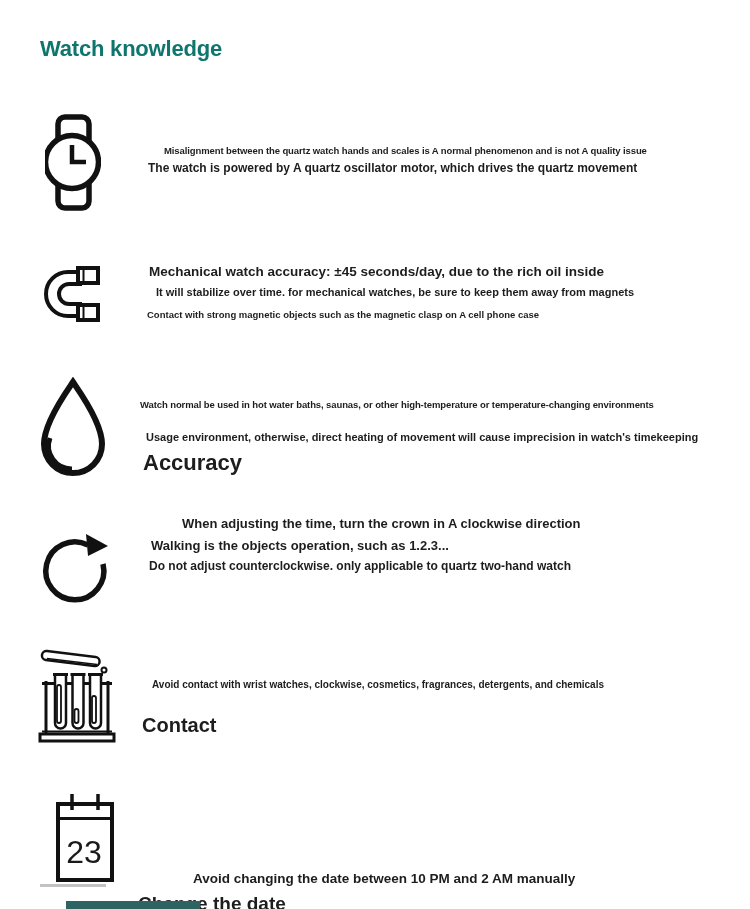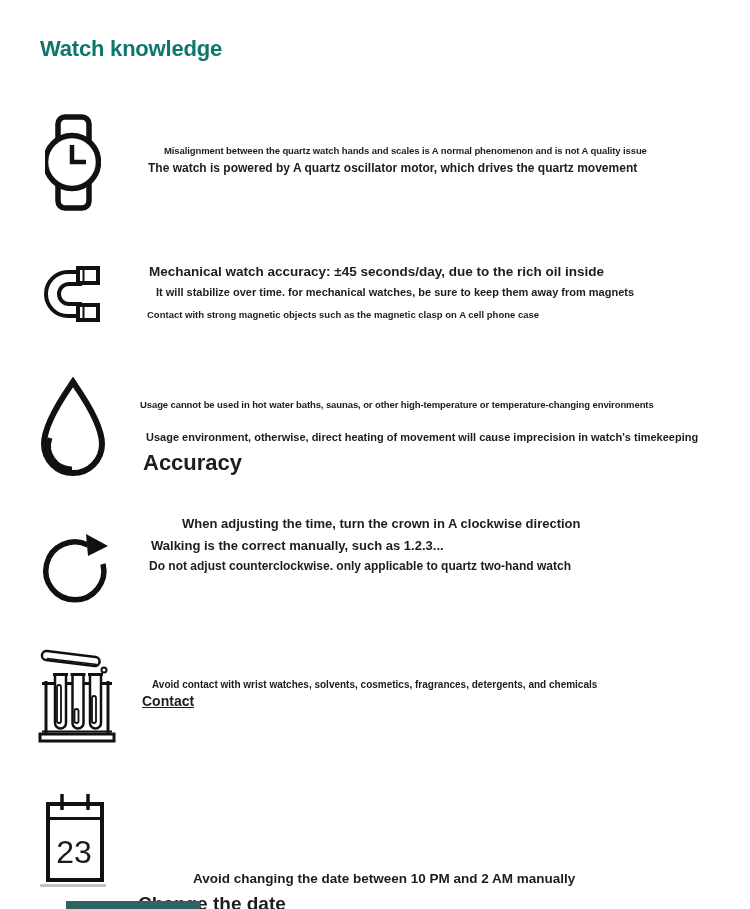--- a/index.html
+++ b/index.html
@@ -44,24 +44,24 @@
   #icon4{left:40px;top:522px;}
   #txt4{left:135px;top:516px;}
   .s4-l1{font-size:13px;padding-left:47px;}
   .s4-l2{font-size:13px;padding-left:16px;margin-top:7px;}
   .s4-l3{font-size:12px;padding-left:14px;margin-top:6px;}
 
   
   #icon5{left:38px;top:643px;}
   #txt5{left:135px;top:679px;}
   .s5-l1{font-size:10px;padding-left:17px;}
-  .s5-l2{font-size:14px;padding-left:7px;margin-top:3px;text-decoration:underline;}
+  .s5-l2{font-size:20px;padding-left:7px;margin-top:24px;}
 
   
-  #icon6{left:45px;top:792px;text-align:right;}
+  #icon6{left:55px;top:792px;text-align:right;}
   #txt6{left:135px;top:842px;margin-top:29px;}
   .s6-l1{font-size:13.5px;padding-left:58px;}
   .s6-l2{font-size:19px;padding-left:3px;margin-top:7px;}
 
   .cal-shadow{
     position:absolute;left:40px;top:884px;width:66px;height:3px;
     background:#c2c2c2;
   }
   .bottom-bar{
     position:absolute;left:66px;top:901px;width:134px;height:8px;
@@ -102,34 +102,34 @@
     <div class="line s2-l3">Contact with strong magnetic objects such as the magnetic clasp on A cell phone case</div>
   </div>
 
   <div class="icon-box" id="icon3">
     <svg width="72" height="102" viewBox="0 0 72 102" fill="none">
       <path d="M36 5 C30 14 7 45 7 67 a29 29 0 0 0 58 0 C65 45 42 14 36 5 Z" stroke="#111" stroke-width="6"></path>
       <path d="M13 61 a23 23 0 0 0 22 31" stroke="#111" stroke-width="5"></path>
     </svg>
   </div>
   <div class="text-col" id="txt3">
-    <div class="line s3-l1">Usage cannot be used in hot water baths, saunas, or other high-temperature or temperature-changing environments</div>
+    <div class="line s3-l1">Watch normal be used in hot water baths, saunas, or other high-temperature or temperature-changing environments</div>
     <div class="line s3-l2">Usage environment, otherwise, direct heating of movement will cause imprecision in watch's timekeeping</div>
     <div class="line s3-l3">Accuracy</div>
   </div>
 
   <div class="icon-box" id="icon4">
     <svg width="76" height="90" viewBox="0 0 76 90" fill="none">
       <path d="M63 42 A29 29 0 1 1 48 23" stroke="#111" stroke-width="5.5"></path>
       <polygon points="46,12 68,24 48,34" fill="#111"></polygon>
     </svg>
   </div>
   <div class="text-col" id="txt4">
     <div class="line s4-l1">When adjusting the time, turn the crown in A clockwise direction</div>
-    <div class="line s4-l2">Walking is the correct manually, such as 1.2.3...</div>
+    <div class="line s4-l2">Walking is the objects operation, such as 1.2.3...</div>
     <div class="line s4-l3">Do not adjust counterclockwise. only applicable to quartz two-hand watch</div>
   </div>
 
   <div class="icon-box" id="icon5">
     <svg width="80" height="102" viewBox="0 0 80 102" fill="none">
       <rect x="4" y="8" width="58" height="9" rx="4.5" transform="rotate(7 8 12)" fill="#fff" stroke="#111" stroke-width="2.5"></rect>
       <line x1="9" y1="15.5" x2="59" y2="21.5" stroke="#111" stroke-width="1.5"></line>
       <circle cx="66" cy="27" r="2.5" stroke="#111" stroke-width="2"></circle>
       <line x1="8" y1="38" x2="8" y2="92" stroke="#111" stroke-width="3"></line>
       <line x1="70" y1="38" x2="70" y2="92" stroke="#111" stroke-width="3"></line>
@@ -141,21 +141,21 @@
       <path d="M34.5 33 V80 A5.5 5.5 0 0 0 45.5 80 V33" fill="#fff" stroke="#111" stroke-width="2.5"></path>
       <path d="M52 33 V80 A5.5 5.5 0 0 0 63 80 V33" fill="#fff" stroke="#111" stroke-width="2.5"></path>
       <rect x="19" y="42" width="4" height="38" rx="2" stroke="#111" stroke-width="1.8"></rect>
       <rect x="36.5" y="66" width="4" height="14" rx="2" stroke="#111" stroke-width="1.8"></rect>
       <rect x="54" y="53" width="4" height="27" rx="2" stroke="#111" stroke-width="1.8"></rect>
       <line x1="4" y1="88.5" x2="74" y2="88.5" stroke="#111" stroke-width="2"></line>
       <rect x="2" y="91" width="74" height="7" fill="#fff" stroke="#111" stroke-width="3"></rect>
     </svg>
   </div>
   <div class="text-col" id="txt5">
-    <div class="line s5-l1">Avoid contact with wrist watches, solvents, cosmetics, fragrances, detergents, and chemicals</div>
+    <div class="line s5-l1">Avoid contact with wrist watches, clockwise, cosmetics, fragrances, detergents, and chemicals</div>
     <div class="line s5-l2">Contact</div>
   </div>
 
   <div class="icon-box" id="icon6">
     <svg width="60" height="93" viewBox="0 0 60 93" fill="none">
       <rect x="3" y="12" width="54" height="76" fill="#fff" stroke="#111" stroke-width="4"></rect>
       <line x1="3" y1="26.5" x2="57" y2="26.5" stroke="#111" stroke-width="3"></line>
       <line x1="17" y1="2" x2="17" y2="18" stroke="#111" stroke-width="3.5"></line>
       <line x1="43" y1="2" x2="43" y2="18" stroke="#111" stroke-width="3.5"></line>
       <text x="29" y="71" text-anchor="middle" font-family="Liberation Sans, sans-serif" font-size="32" font-weight="400" fill="#1a1a1a">23</text>

